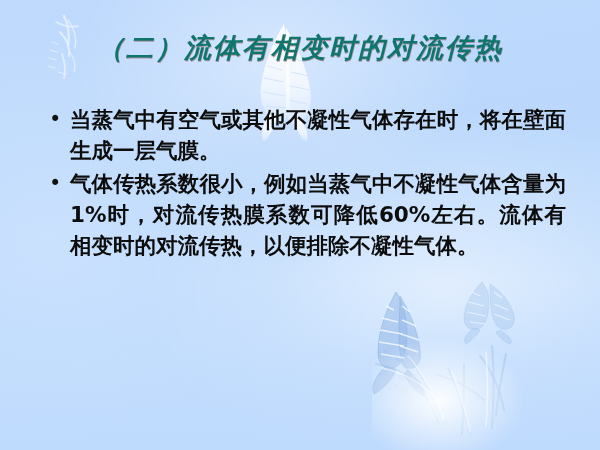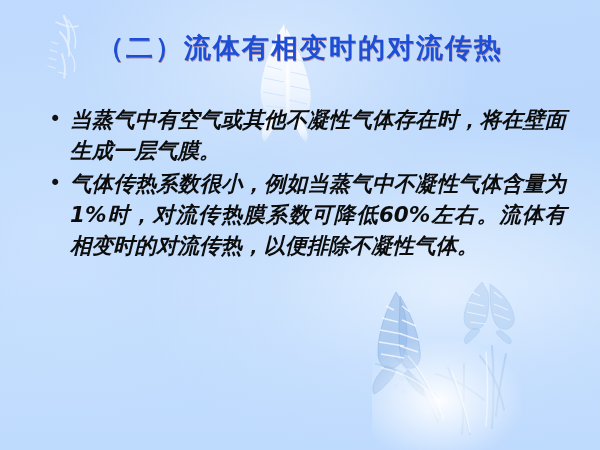--- a/index.html
+++ b/index.html
@@ -76,22 +76,23 @@
 
   
   #title {
     position: absolute;
     left: 0; right: 0;
     top: 30px;
     text-align: center;
     font-family: "DejaVu Serif", "Liberation Serif", serif;
     font-size: 27px;
     font-weight: bold;
+    font-style: italic;
     letter-spacing: 2px;
-    color: #1d4ed8;
+    color: #0f766e;
     white-space: nowrap;
     text-shadow: 0.5px 0.5px 0 rgba(120,0,0,0.35);
   }
 
   
   #body-list {
     position: absolute;
     left: 44px;
     top: 104px;
     right: 24px;
@@ -115,21 +116,20 @@
     flex: 1 1 auto;
     font-family: "DejaVu Sans", "Liberation Sans", sans-serif;
     font-size: 21.5px;
     font-weight: bold;
     line-height: 31px;
     color: #0d0d0d;
     letter-spacing: 0px;
     text-align: justify;
     text-justify: inter-ideograph;
     max-width: 496px;
-    font-style: italic;
   }
 </style>
 </head>
 <body>
 
 <div id="slide">
 
   <div class="bg-base"></div>
   <div class="bg-soft-bottom"></div>
 

